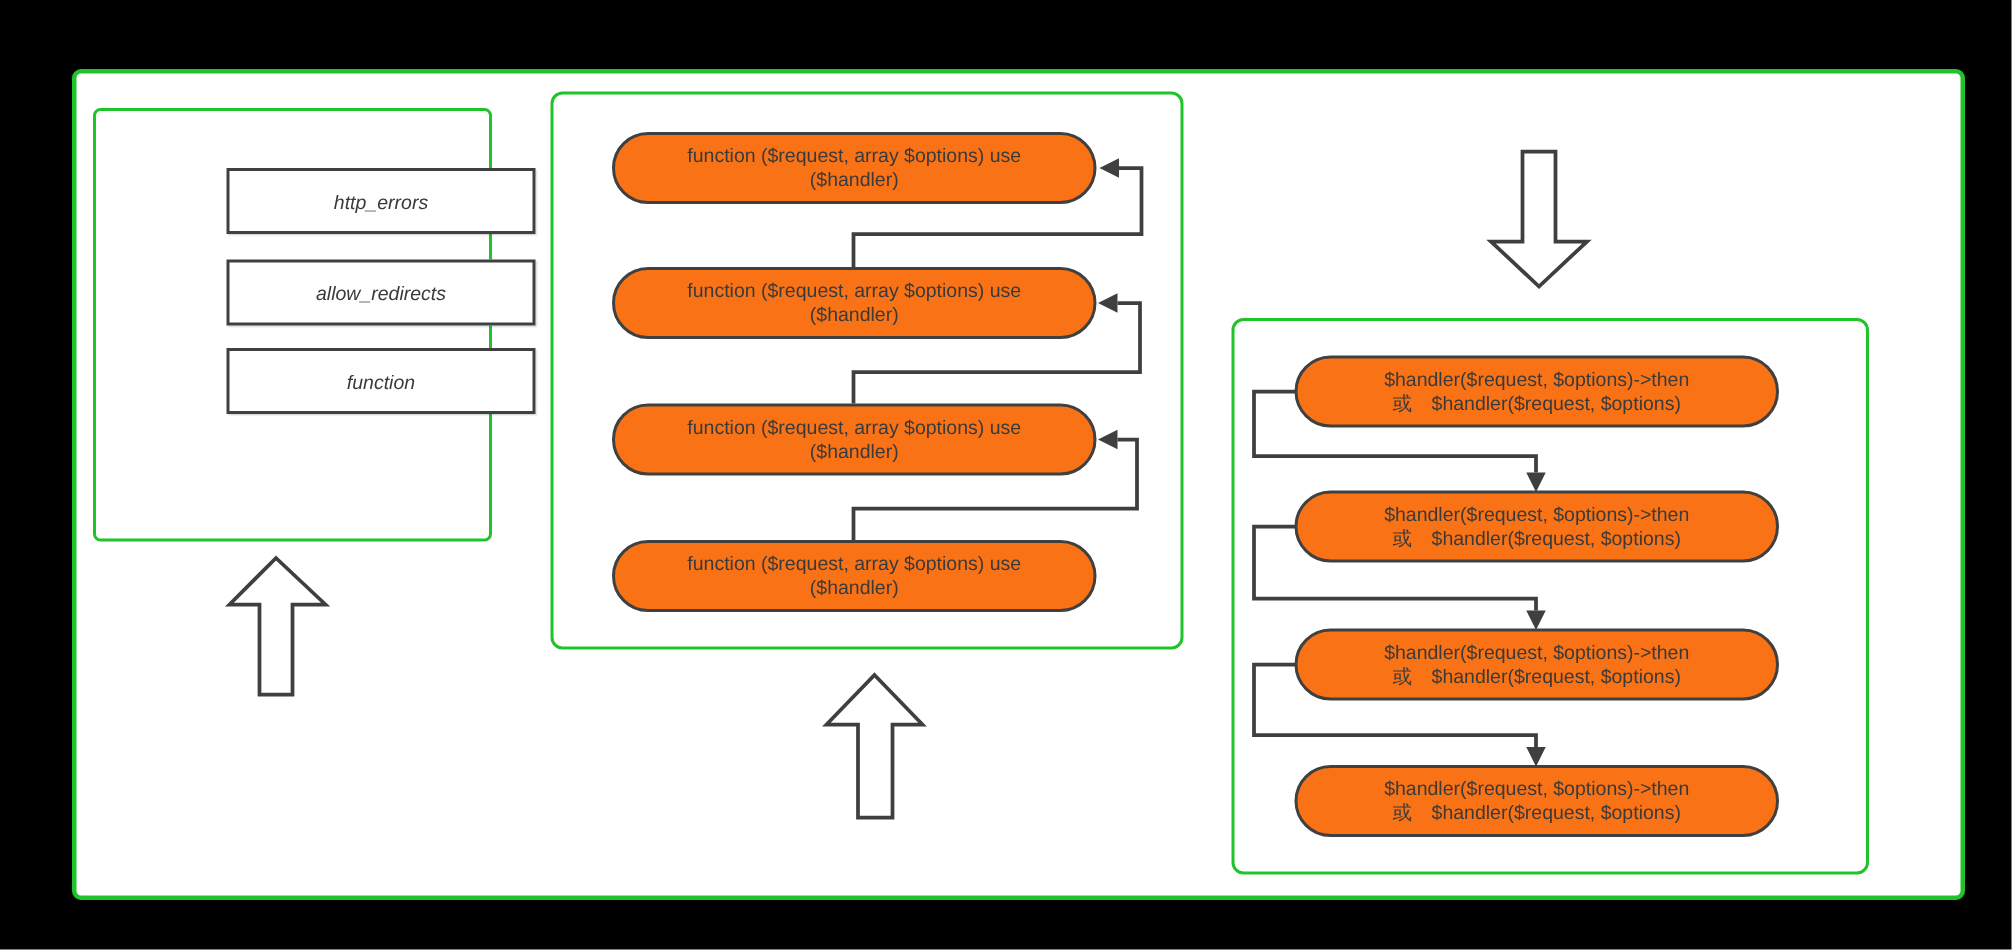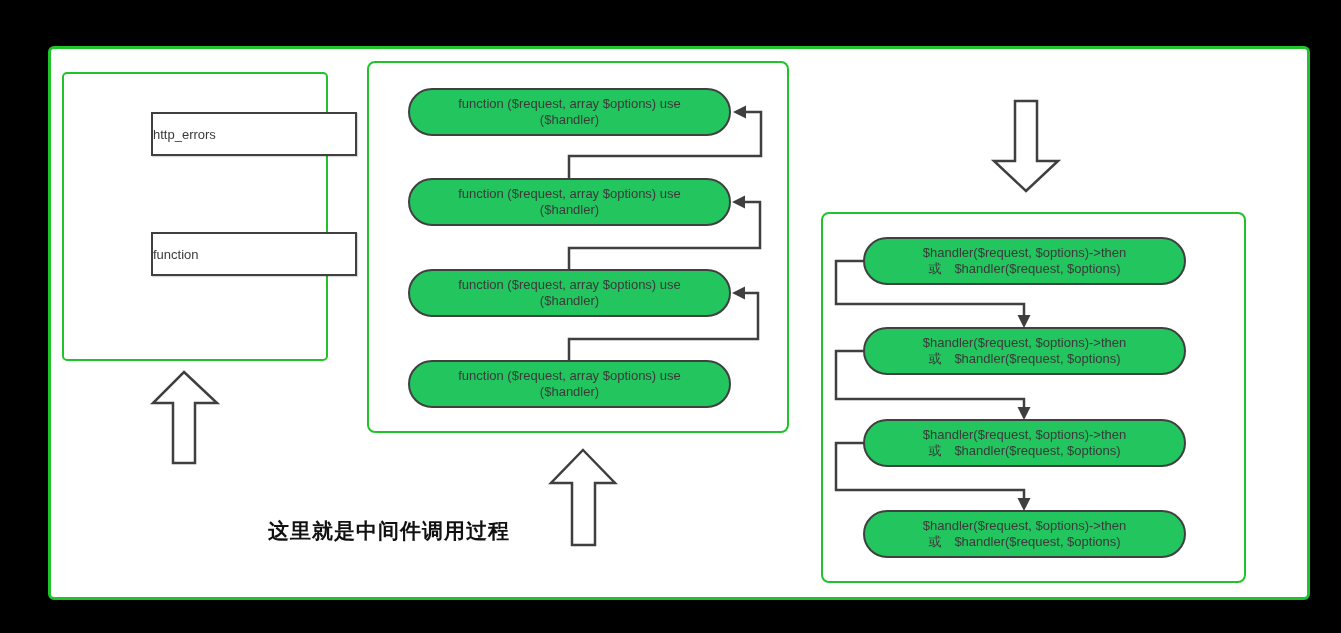--- a/index.html
+++ b/index.html
@@ -33,26 +33,26 @@
     border-radius:8px;
   }
   .panel-left{left:62px;top:72px;width:266px;height:289px;border-radius:5px;}
   .panel-middle{left:367px;top:61px;width:422px;height:372px;}
   .panel-right{left:821px;top:212px;width:425px;height:371px;}
   .rect-node{
     position:absolute;left:87px;width:206px;height:44px;
     background:#ffffff;
     border:2px solid var(--shape);
     box-shadow:1px 1px 1px rgba(0,0,0,0.15);
-    display:flex;align-items:center;justify-content:flex-start;
-    font-size:13px;color:var(--text);
+    display:flex;align-items:center;justify-content:center;
+    font-size:13px;color:var(--text);font-style:italic;
   }
   .stadium-node{
     position:absolute;width:323px;height:48px;
-    background:#22c55e;
+    background:#f97316;
     border:2px solid var(--shape);
     border-radius:24px;
     display:flex;flex-direction:column;align-items:center;justify-content:center;
     font-size:13px;line-height:16px;color:var(--text);
     text-align:center;
   }
   .svg-overlay{position:absolute;left:0;top:0;width:1341px;height:633px;pointer-events:none;}
   .connector{fill:none;stroke:var(--line);stroke-width:2.5;}
   .arrowhead{fill:var(--line);stroke:none;}
   .big-arrow{fill:#ffffff;stroke:var(--line);stroke-width:2.5;stroke-linejoin:miter;}
@@ -65,20 +65,23 @@
 </head>
 <body>
 
 <div class="stage">
 
   <div class="outer-panel"></div>
 
   <div class="group-panel panel-left">
     <div class="rect-node" style="top:38px;">
       <span>http_errors</span>
+    </div>
+    <div class="rect-node" style="top:99px;">
+      <span>allow_redirects</span>
     </div>
     <div class="rect-node" style="top:158px;">
       <span>function</span>
     </div>
   </div>
 
   <div class="group-panel panel-middle"></div>
   <div class="stadium-node" style="left:408px;top:88px;">
     <span>function ($request, array $options) use</span>
     <span>($handler)</span>
@@ -107,21 +110,20 @@
   </div>
   <div class="stadium-node" style="left:863px;top:419px;">
     <span>$handler($request, $options)-&gt;then</span>
     <span>或　$handler($request, $options)</span>
   </div>
   <div class="stadium-node" style="left:863px;top:510px;">
     <span>$handler($request, $options)-&gt;then</span>
     <span>或　$handler($request, $options)</span>
   </div>
 
-  <div class="caption">这里就是中间件调用过程</div>
 
   <svg class="svg-overlay" viewBox="0 0 1341 633" xmlns="http://www.w3.org/2000/svg">
 
     <g>
       <path class="connector" d="M 569 178 V 156 H 761 V 112 H 746"></path>
       <polygon class="arrowhead" points="733,112 746,105.5 746,118.5"></polygon>
     </g>
     <g>
       <path class="connector" d="M 569 269 V 248 H 760 V 202 H 745"></path>
       <polygon class="arrowhead" points="732,202 745,195.5 745,208.5"></polygon>

